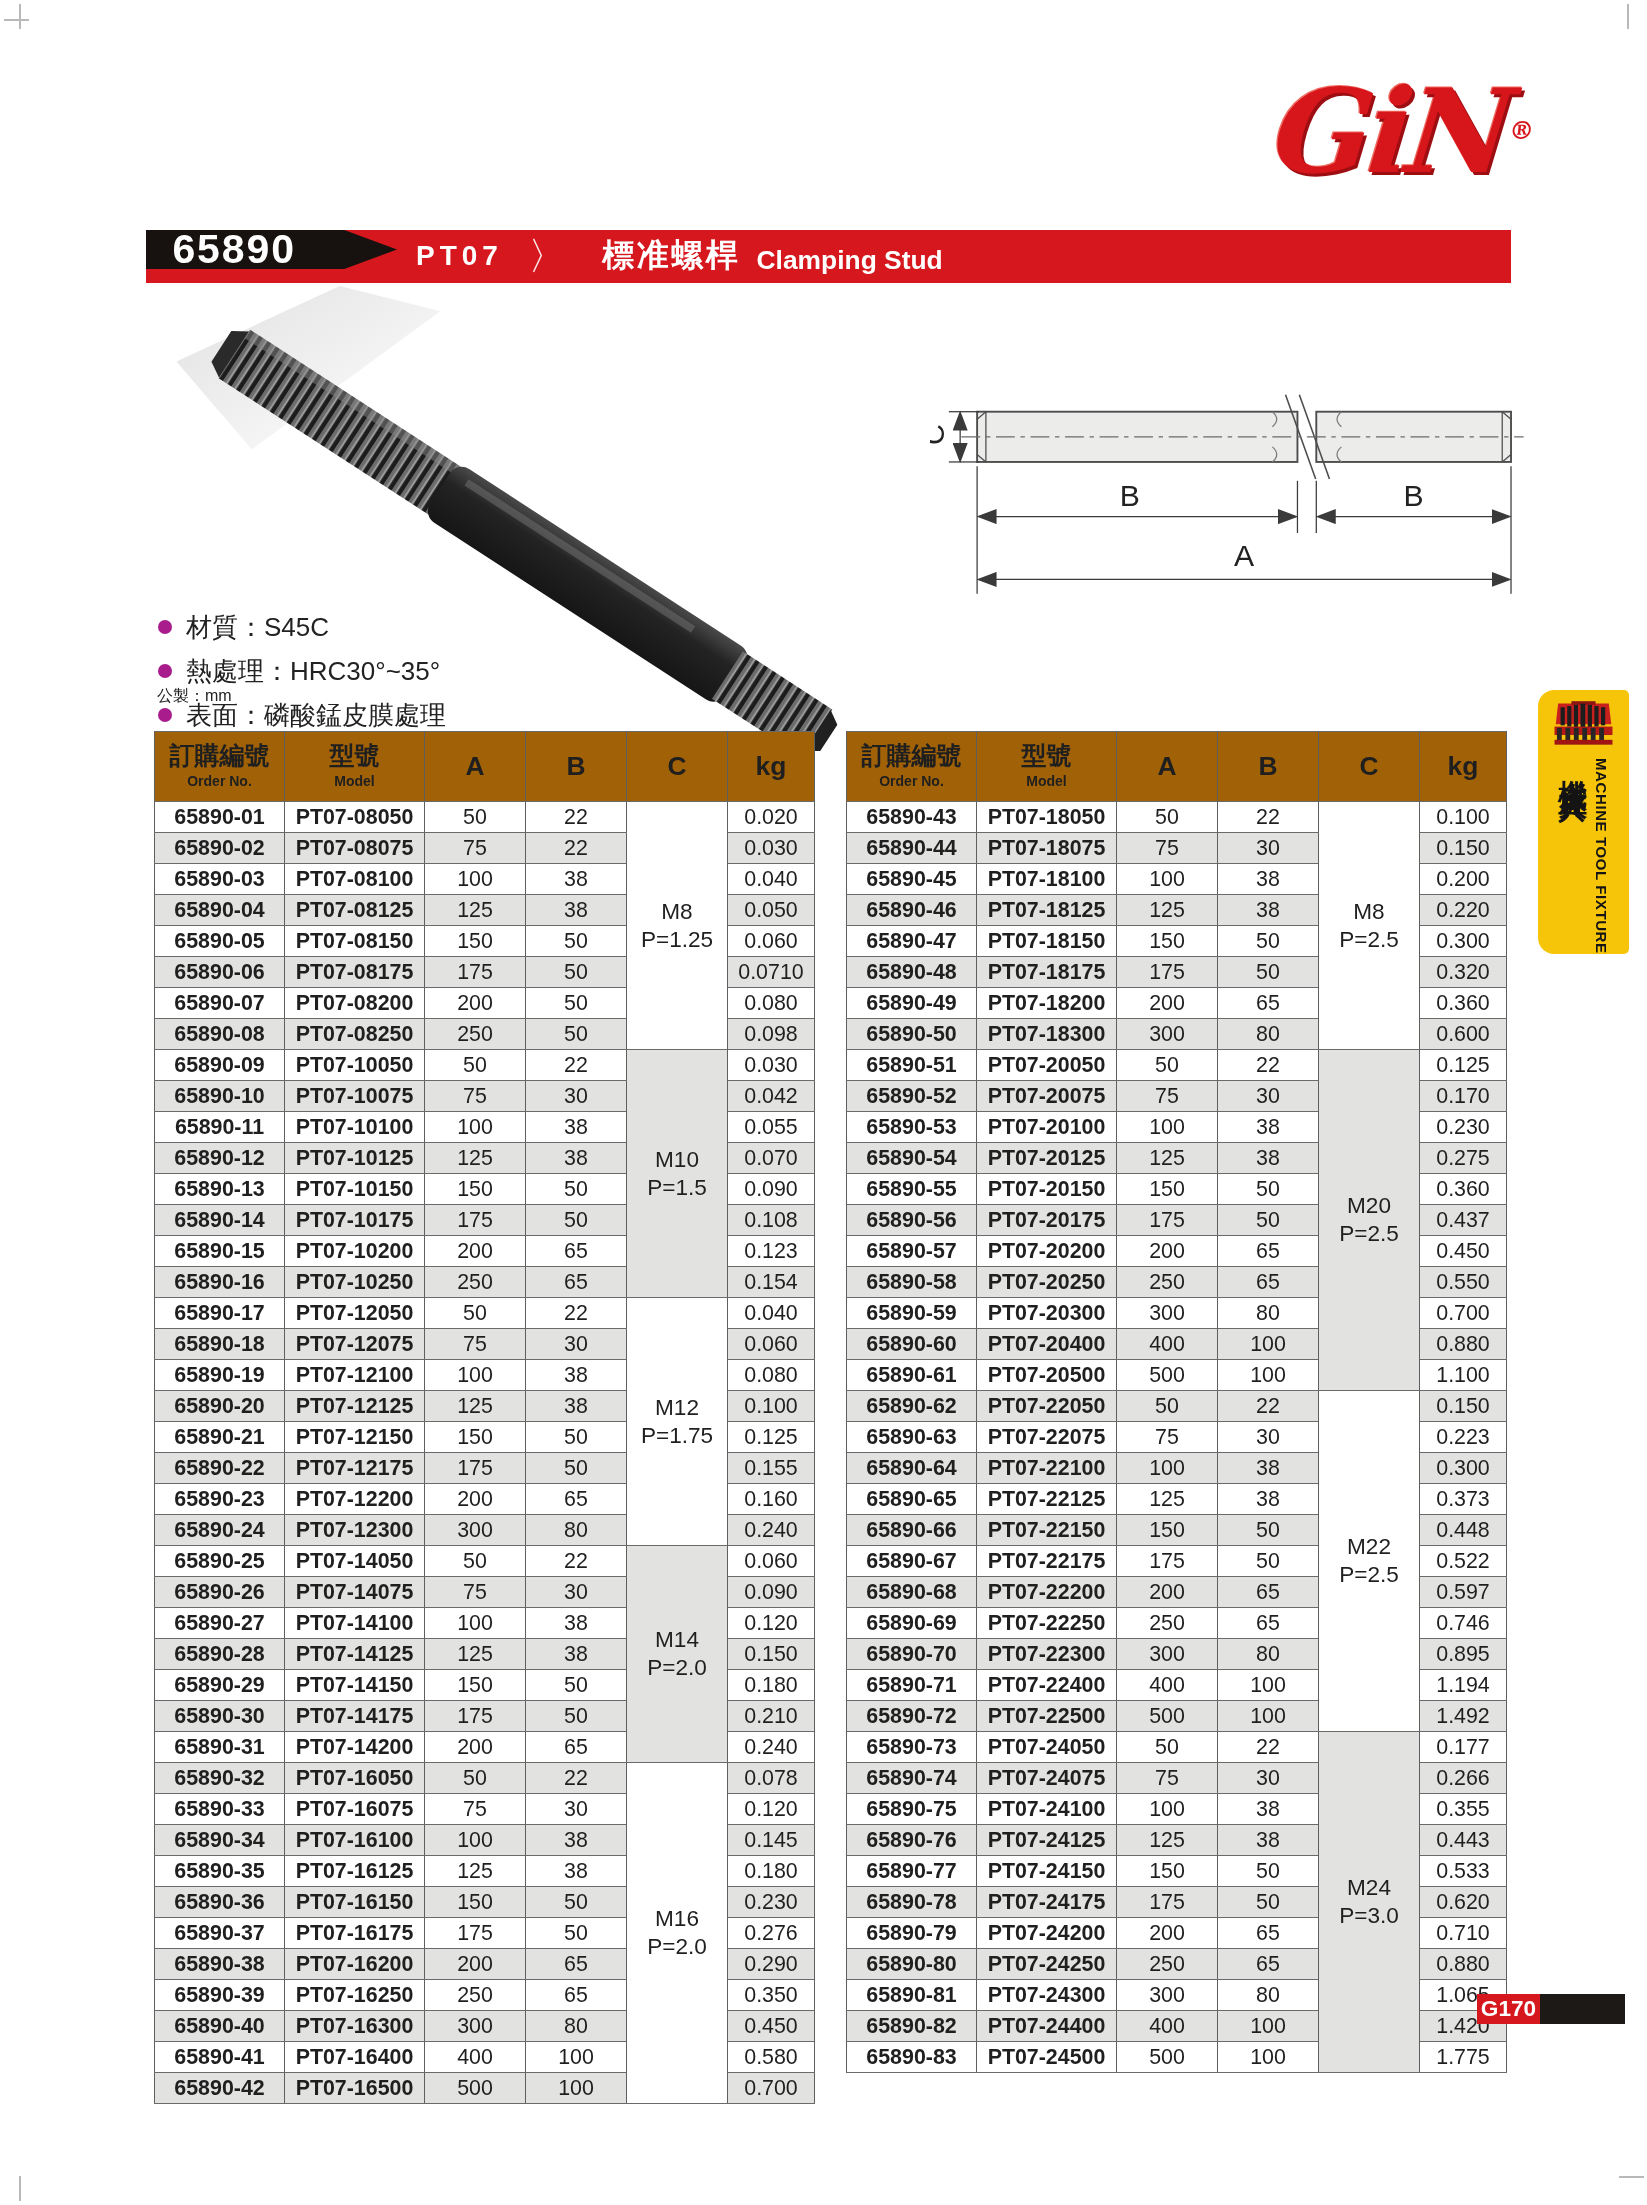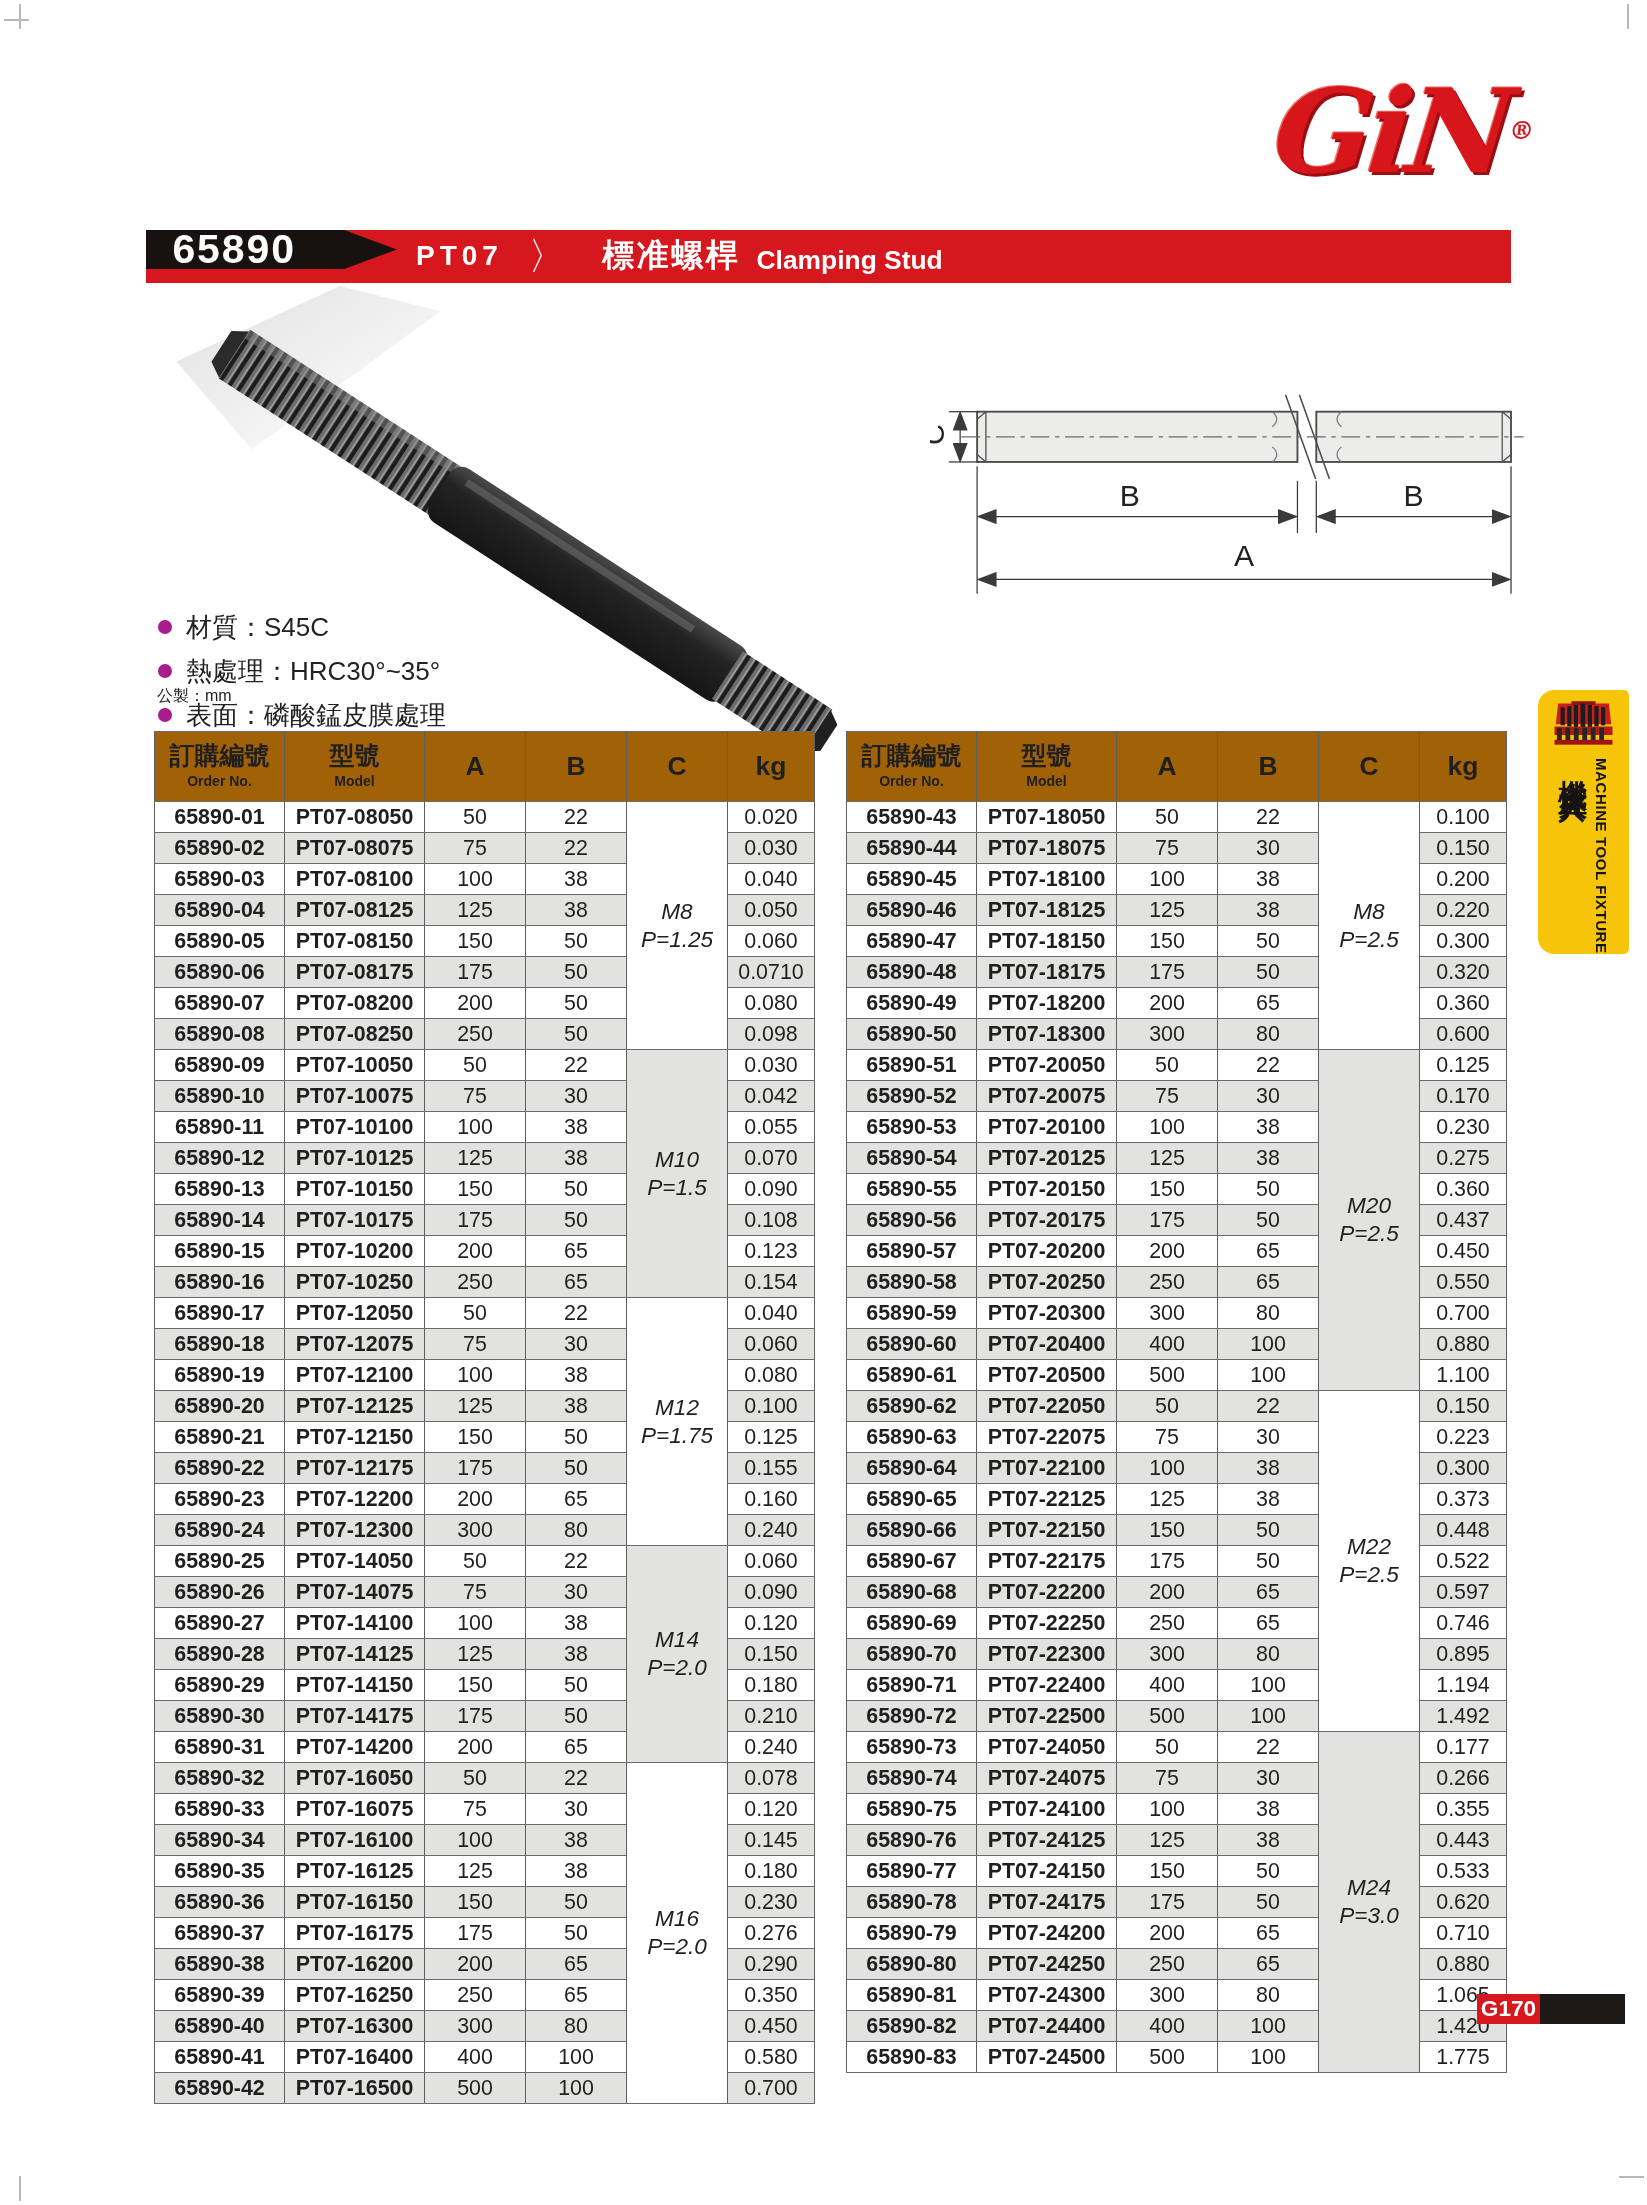--- a/index.html
+++ b/index.html
@@ -48,21 +48,21 @@
   .spec-table thead tr{height:70px;}
   .spec-table tbody tr{height:31px;}
   .spec-table th{background:#a16207;font-weight:bold;}
   .h-zh{font-size:25px;line-height:29px;}
   .h-en{font-size:14px;line-height:22.6px;font-weight:bold;}
   .h-letter{font-size:26.4px;}
   .c-order{font-size:21.4px;font-weight:bold;}
   .c-model{font-size:21.4px;font-weight:bold;text-align:left;padding-left:12.6px;}
   .c-num{font-size:21.4px;}
   .c-kg{font-size:21.4px;}
-  .c-c{font-size:22.6px;line-height:28px;font-style:italic;}
+  .c-c{font-size:22.6px;line-height:28px;}
   .bgw{background:#ffffff;} .bgs{background:#e2e2e0;}
 
   
   .side-tab{position:absolute;left:1538px;top:690px;width:91px;height:264px;background:#f6c50a;
             border-radius:16.3px 5px 5px 16.3px;display:flex;flex-direction:column;align-items:center;}
   .tab-thumb{margin-top:10px;}
   .tab-texts{display:flex;flex-direction:row;margin-top:8.8px;align-items:flex-start;}
   .tab-zh{writing-mode:vertical-rl;text-orientation:upright;font-size:29px;font-weight:bold;
           color:#141414;letter-spacing:5px;line-height:33px;}
   .tab-en{writing-mode:vertical-rl;text-orientation:sideways;font-size:15px;font-weight:bold;

